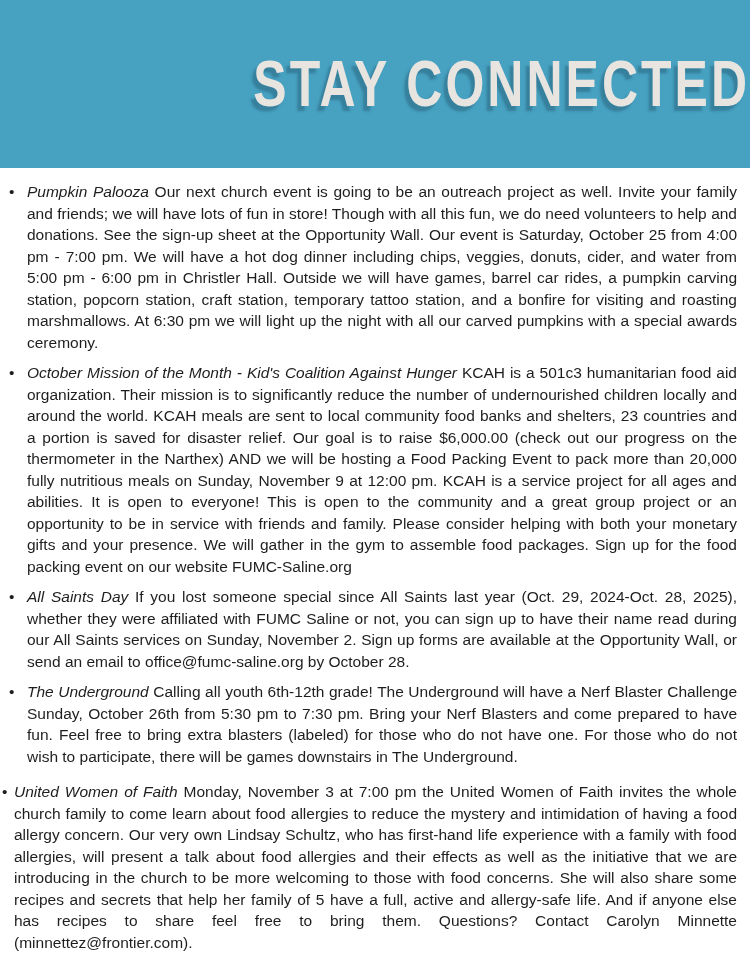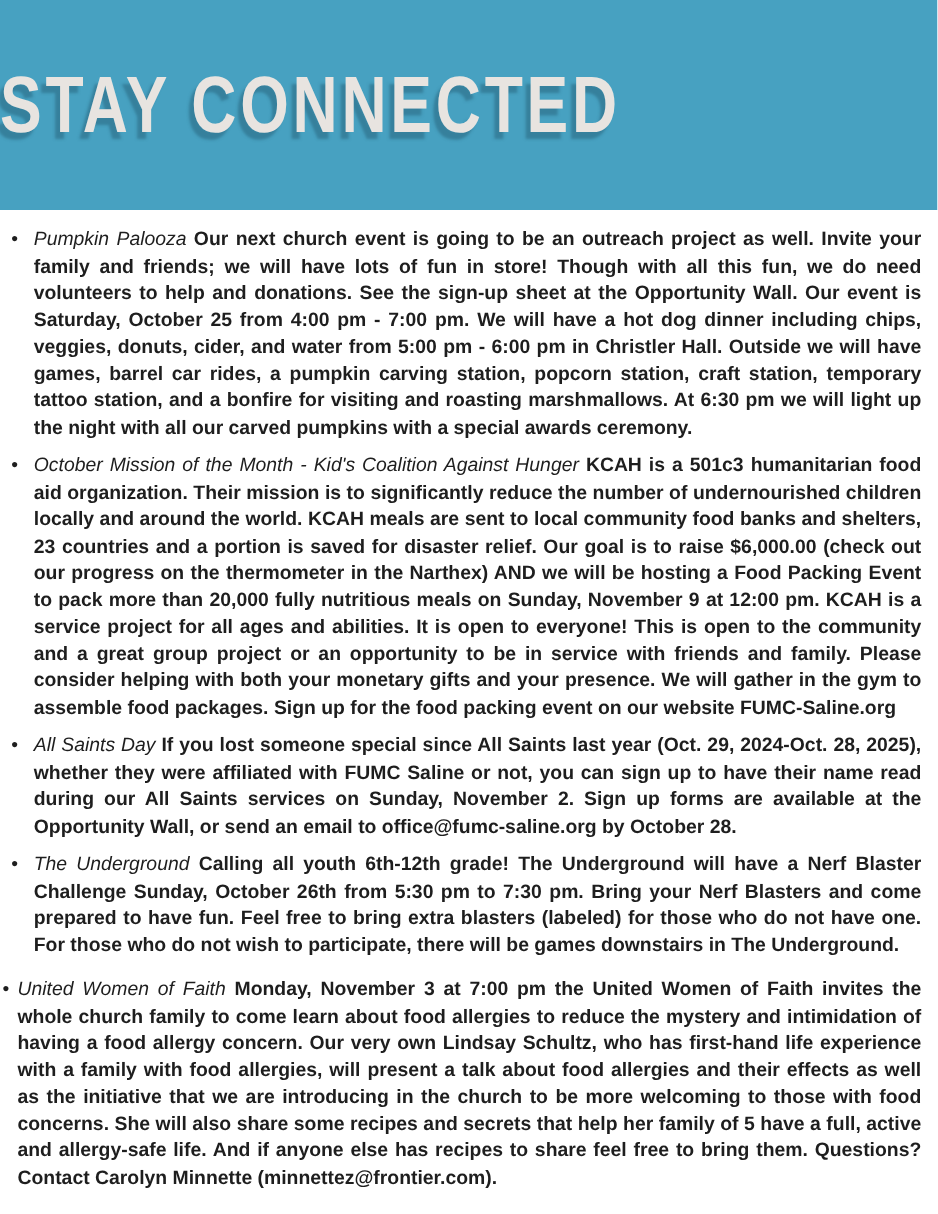--- a/index.html
+++ b/index.html
@@ -13,21 +13,21 @@
     width: 750px;
     height: 971px;
     overflow: hidden;
     background: var(--page-bg, #ffffff);
   }
   .header {
     height: 168px;
     background: var(--header-bg, #47A1C1);
     display: flex;
     align-items: center;
-    justify-content: flex-start;
+    justify-content: flex-end;
   }
   .title {
     font-weight: bold;
     font-size: 50px;
     letter-spacing: 3px;
     color: var(--title-color, #E8E4E0);
     transform: scaleY(1.28);
     white-space: nowrap;
     text-shadow: -4px 4px 2px rgba(38, 96, 120, 0.50);
     user-select: none;
@@ -53,22 +53,22 @@
   li.item .bullet {
     position: absolute;
     top: 0;
     font-size: 15.5px;
     line-height: 21.5px;
     color: #1e1e1e;
   }
   li.item.normal .bullet { left: 9px; }
   li.item.wide   .bullet { left: 2px; }
   .seg-lead   { font-weight: normal; font-style: italic; }
-  .seg-bold   { font-weight: bold; }
-  .seg-normal { font-weight: bold; }
+  .seg-bold   { font-weight: normal; }
+  .seg-normal { font-weight: normal; }
 </style>
 </head>
 <body>
 
 <div class="page">
   <div class="header">
     <div class="title">STAY CONNECTED</div>
   </div>
   <div class="content">
     <ul class="newsletter">

